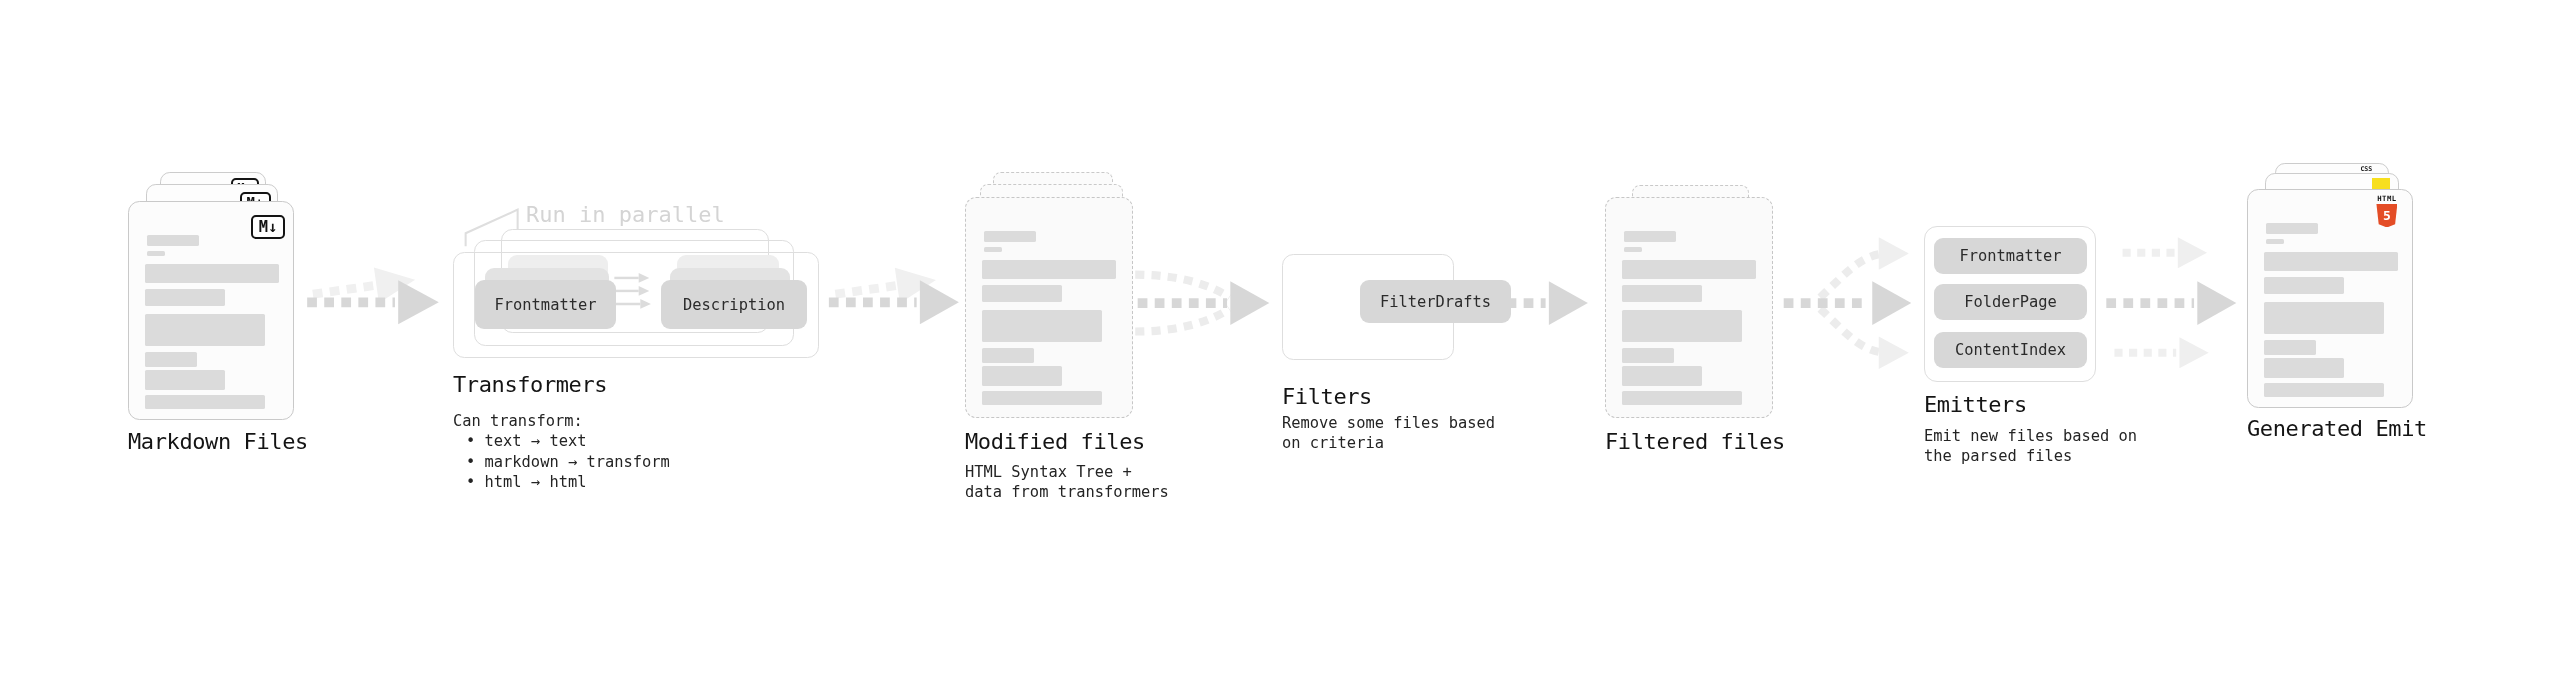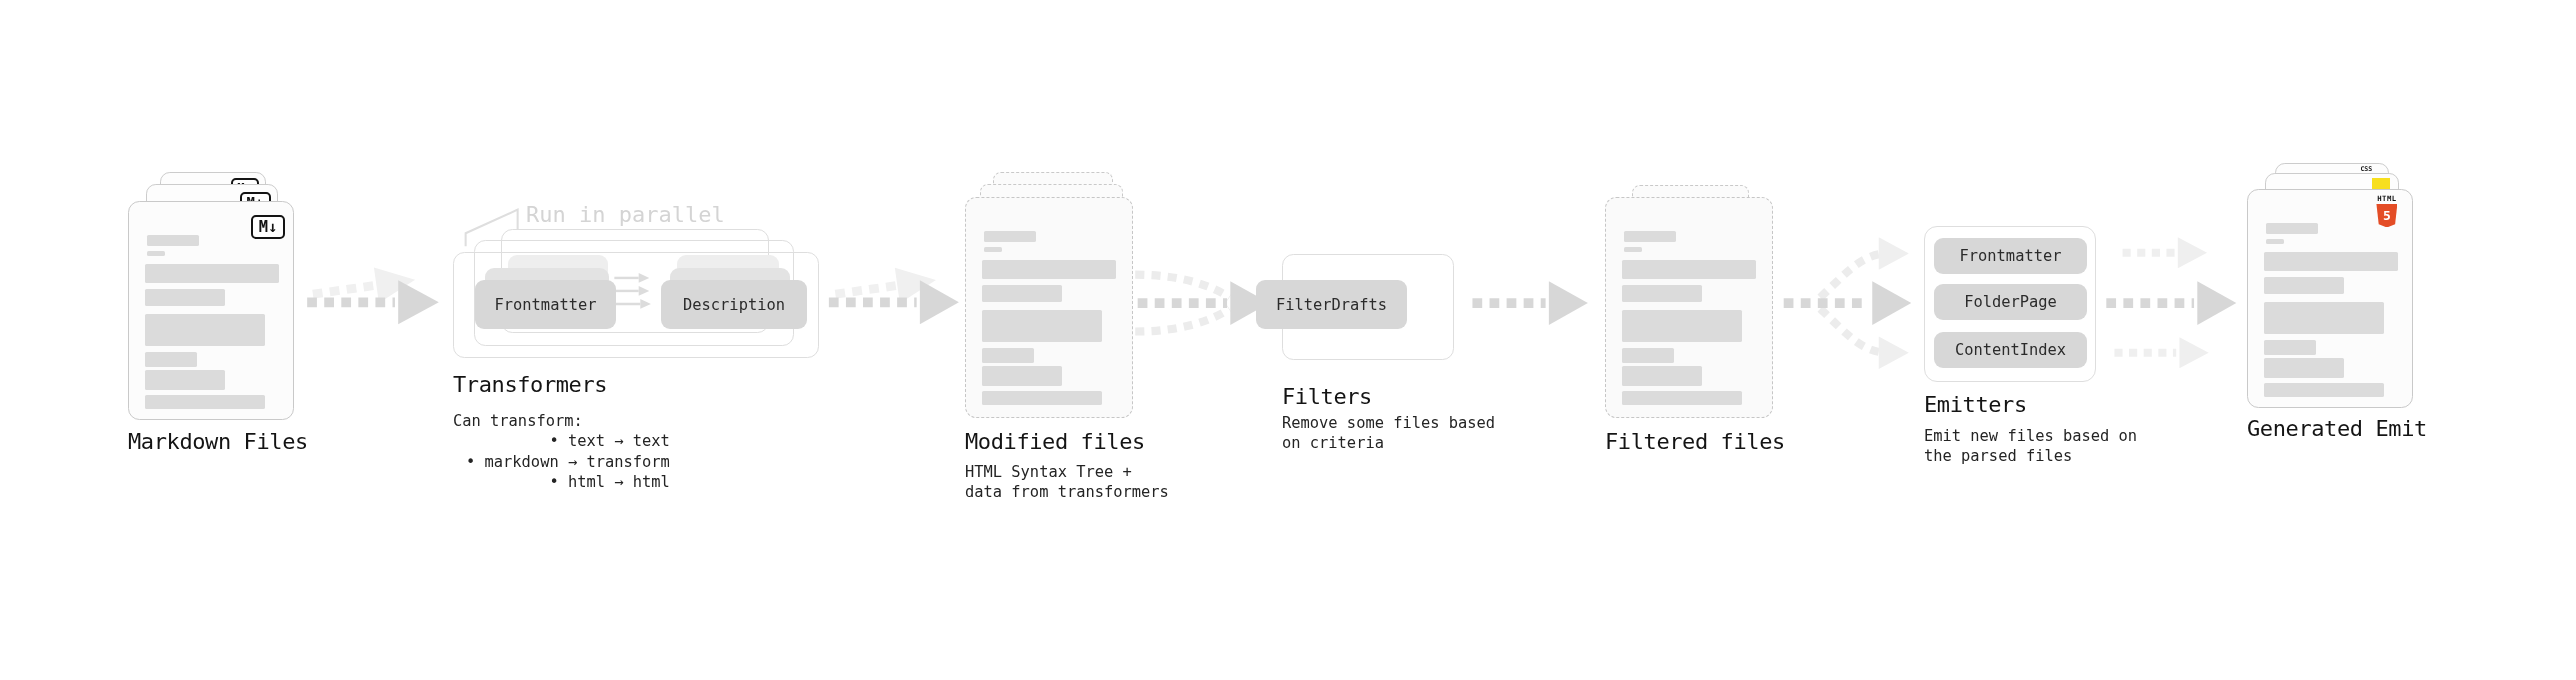--- a/index.html
+++ b/index.html
@@ -19,21 +19,21 @@
   
   .node{position:absolute;background:#d7d7d7;border-radius:9px;display:flex;align-items:center;justify-content:center;
         font-size:15.4px;color:#2b2b2b;box-sizing:border-box;}
   .ghostcard{position:absolute;border-radius:9px;box-sizing:border-box;}
   .g1{background:#e3e3e3;}
   .g2{background:#eeeeee;}
   
   .stage-label{position:absolute;font-size:22px;letter-spacing:-0.4px;color:#141414;white-space:nowrap;}
   .desc{position:absolute;font-size:15.4px;line-height:19.5px;color:#242424;white-space:pre-line;}
   .bullets{position:absolute;font-size:15.4px;line-height:20.3px;color:#242424;}
-  .bullet{padding-left:13px;text-align:right;}
+  .bullet{padding-left:13px;}
   .annotation{position:absolute;font-size:22px;color:#d4d4d4;white-space:nowrap;}
   
   .md-badge{position:absolute;background:#ffffff;border:2.4px solid #141414;border-radius:4.9px;
             display:flex;align-items:center;justify-content:center;font-weight:bold;color:#141414;box-sizing:border-box;}
   .md-front{right:8.1px;top:13px;width:34px;height:23.6px;font-size:15.4px;}
   .md-mid{right:6.5px;top:6.5px;width:31px;height:21px;font-size:14px;}
   .md-back{right:6.5px;top:4.9px;width:28px;height:19.5px;font-size:12.2px;}
   
   .css-badge{position:absolute;right:8.1px;top:2.4px;width:19.5px;}
   .css-badge span{font-size:6.5px;font-weight:bold;color:#111;display:block;line-height:6.5px;}
@@ -163,21 +163,21 @@
       <div class="bar" style="left: 16.3px; top: 112px; width: 120px; height: 32px;"></div>
       <div class="bar" style="left: 16.3px; top: 150px; width: 52px; height: 14.6px;"></div>
       <div class="bar" style="left: 16.3px; top: 168px; width: 80px; height: 19.5px;"></div>
       <div class="bar" style="left: 16.3px; top: 193px; width: 120px; height: 14px;"></div>
     </div>
   <div class="stage-label" style="left:965px;top:429px;">Modified files</div>
   <div class="desc" style="left:965px;top:463px;">HTML Syntax Tree +
 data from transformers</div>
 
   <div class="frame filled" style="left:1282px;top:254px;width:172px;height:106px;"></div>
-  <div class="node" style="left:1256px;top:280px;width:151px;height:49px;text-align:right;">FilterDrafts</div>
+  <div class="node" style="left:1360px;top:280px;width:151px;height:43px;text-align:right;">FilterDrafts</div>
   <div class="stage-label" style="left:1282px;top:384px;">Filters</div>
   <div class="desc" style="left:1282px;top:414px;">Remove some files based
 on criteria</div>
 
   <div class="tab" style="left:1632px;top:185px;width:117px;height:32.5px;"></div>
   <div class="doc dashed" style="left:1605px;top:197px;width:168px;height:221px;">
       <div class="bar" style="left: 18px; top: 32.5px; width: 52px; height: 11.4px;"></div>
       <div class="bar" style="left: 18px; top: 49px; width: 18px; height: 4.9px;"></div>
       <div class="bar" style="left: 16.3px; top: 62px; width: 134px; height: 18.7px;"></div>
       <div class="bar" style="left: 16.3px; top: 87px; width: 80px; height: 17px;"></div>

